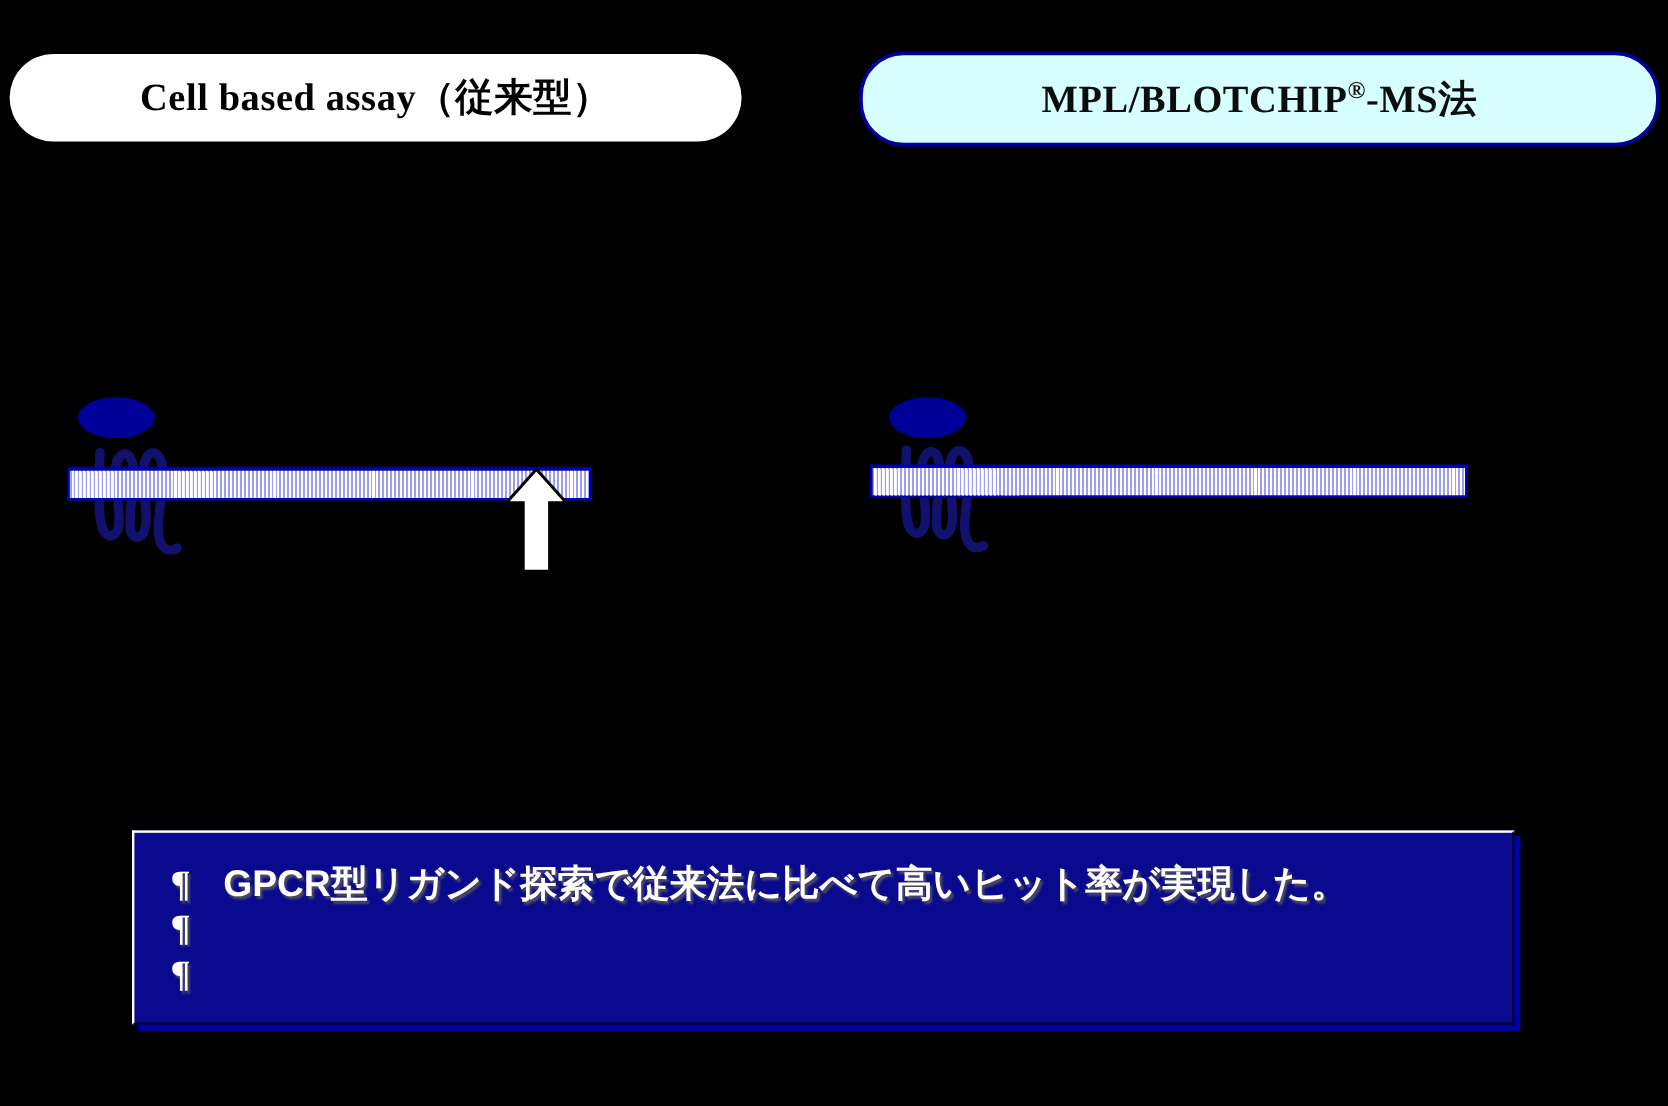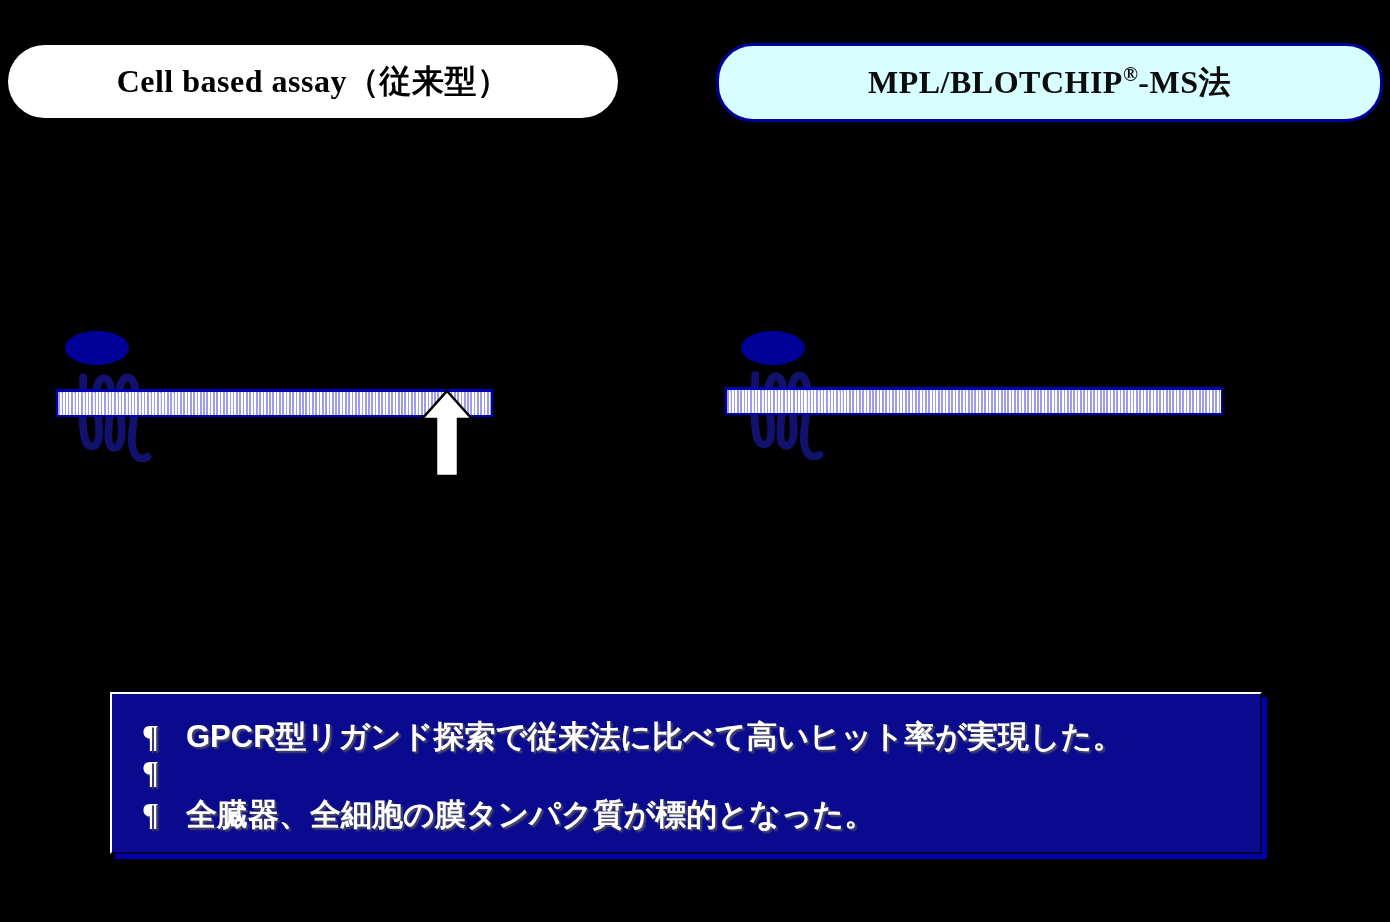--- a/index.html
+++ b/index.html
@@ -157,17 +157,16 @@
   <div class="notes-box">
     <div class="note-line">
       <span class="note-marker">¶</span>
       <span class="note-text">GPCR型リガンド探索で従来法に比べて高いヒット率が実現した。</span>
     </div>
     <div class="note-line">
       <span class="note-marker">¶</span>
     </div>
     <div class="note-line">
       <span class="note-marker">¶</span>
-      <span class="note-text">全臓器、全細胞の膜タンパク質が標的となった。</span>
     </div>
   </div>
 
 </div>
 
 </body></html>

